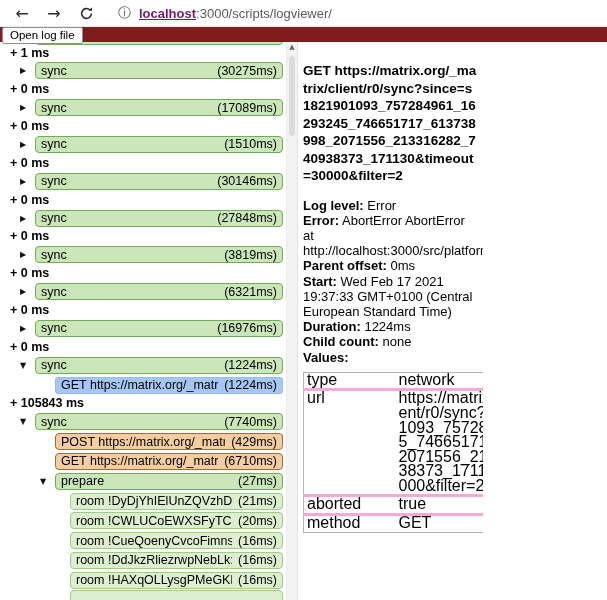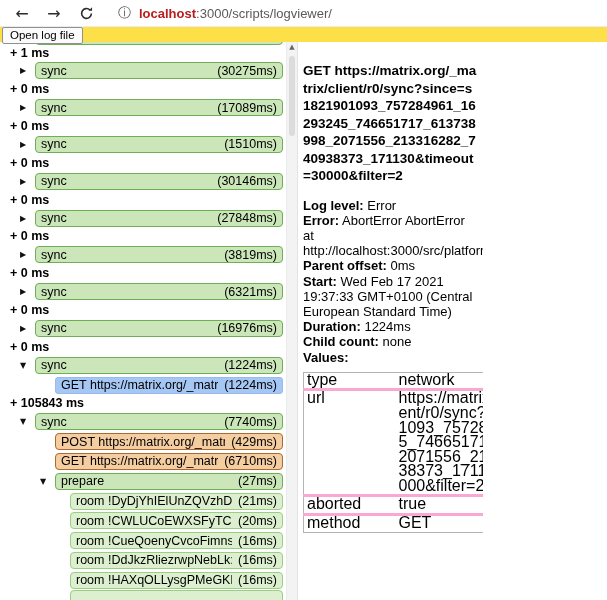--- a/index.html
+++ b/index.html
@@ -32,25 +32,25 @@
     display: flex; align-items: center;
     margin-left: 12px;
     font-size: 13px;
     flex: 1;
   }
   .info-icon {
     font-size: 13px; color: #555;
     margin-right: 8px;
     font-family: "DejaVu Sans", sans-serif;
   }
-  .url-host { color: #b91c1c; font-weight: bold; }
+  .url-host { color: #701a75; font-weight: bold; text-decoration: underline; }
   .url-path { color: #5a5a5a; }
 
   
-  .file-row { height: 15px; position: relative; background: #fde047; }
+  .file-row { height: 15px; position: relative; background: #7f1d1d; }
   .open-btn {
     position: absolute; left: 2px; top: 0px;
     font-family: "Liberation Sans", sans-serif;
     font-size: 11.5px;
     padding: 1px 7px 2px 7px;
     background: #fbfbfb;
     border: 1px solid #919191;
     border-radius: 2px;
     cursor: pointer;
     z-index: 5;

